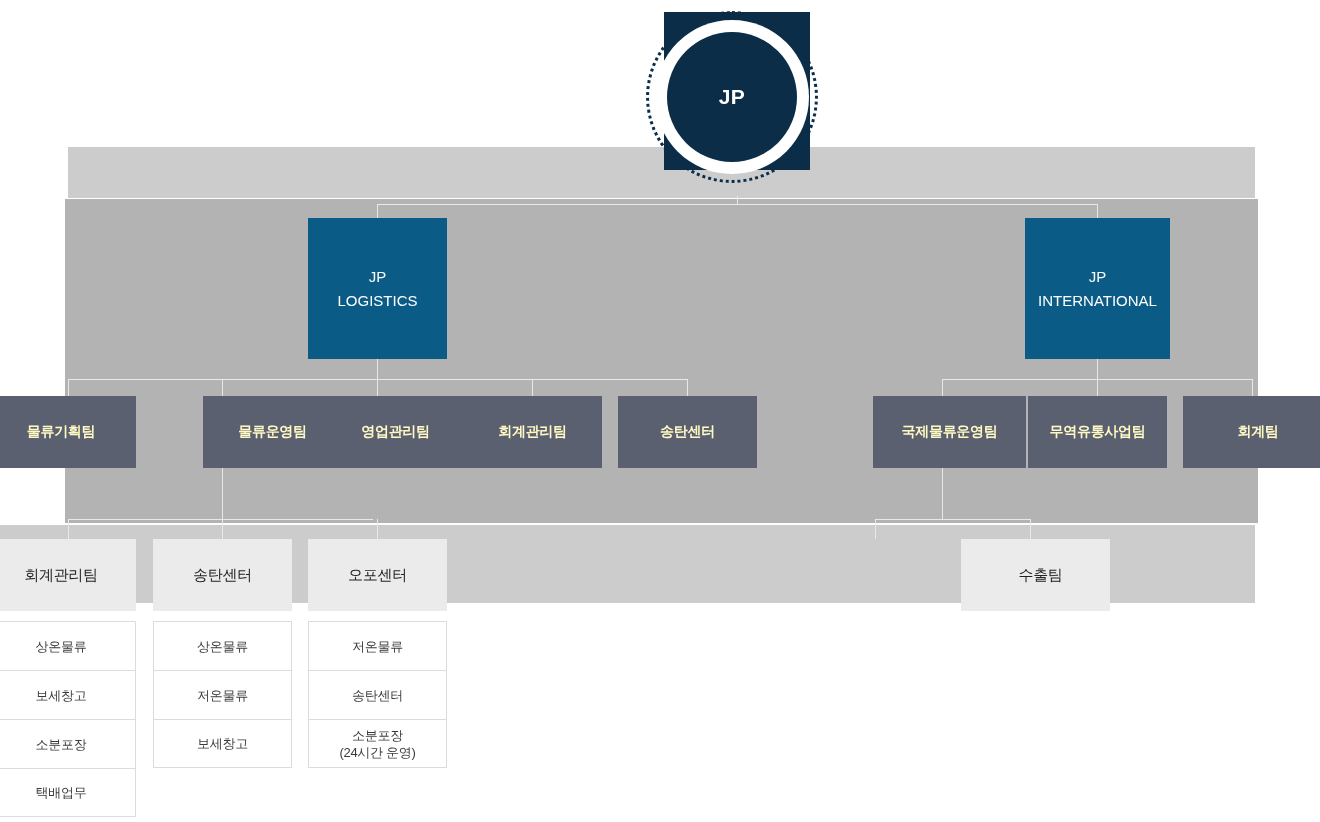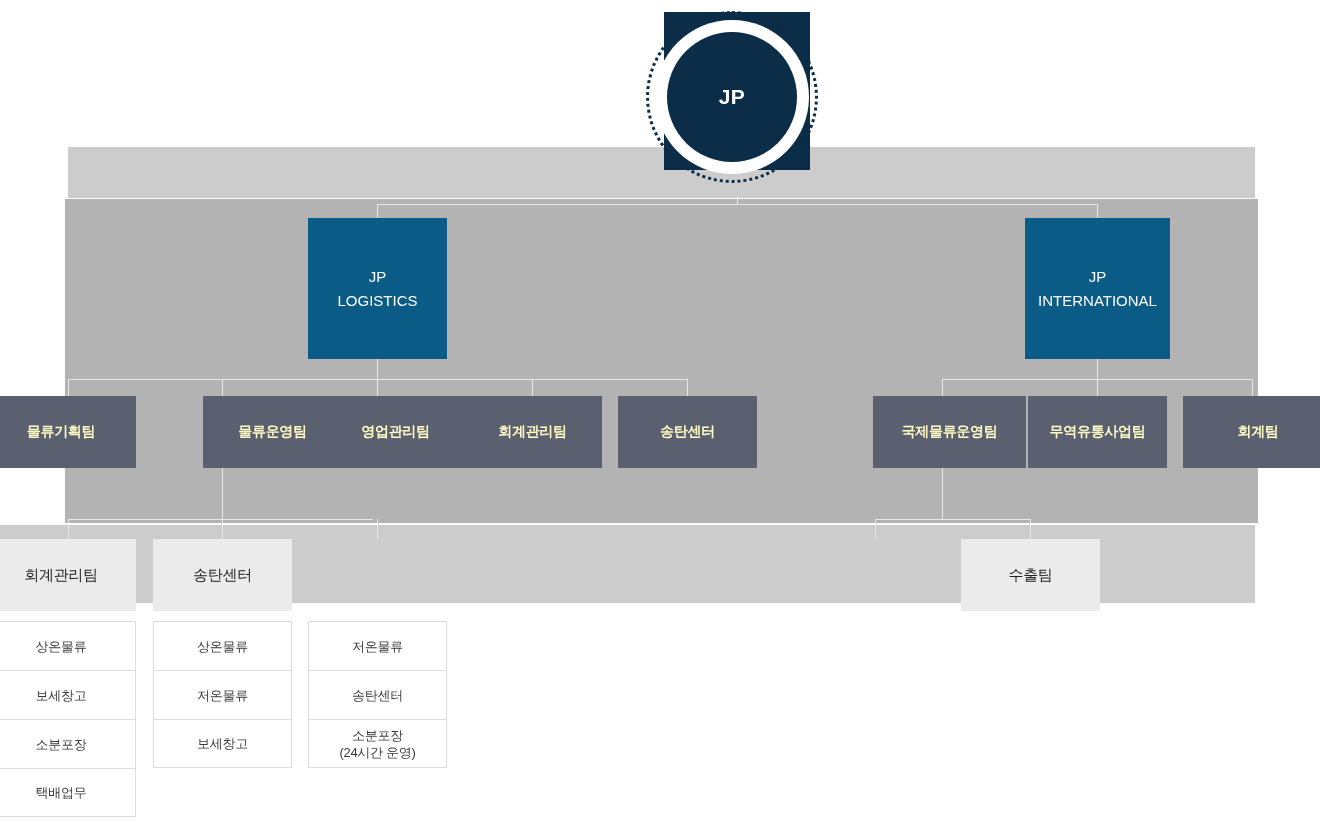--- a/index.html
+++ b/index.html
@@ -286,21 +286,24 @@
   <div class="team" style="left:1183px; top:396px; width:150px;">
     <span class="ttext">회계팀</span>
   </div>
 
   <div class="center-box" style="left:-14px; top:539px; width:150px;">
     <span class="ctext">회계관리팀</span>
   </div>
   <div class="center-box" style="left:153px; top:539px; width:139px;">
     <span class="ctext">송탄센터</span>
   </div>
-  <div class="center-box" style="left:961px; top:539px; width:139px;">
+  <div class="center-box" style="left:308px; top:539px; width:139px;">
+    <span class="ctext">오포센터</span>
+  </div>
+  <div class="center-box" style="left:961px; top:539px; width:139px;padding-left:10px;">
     <span class="ctext">수출팀</span>
   </div>
 
   <div class="sub-stack" style="left:-14px; top:621px; width:150px;">
     <div class="sub-item">
       <span class="stext">상온물류</span>
     </div>
     <div class="sub-item">
       <span class="stext">보세창고</span>
     </div>

